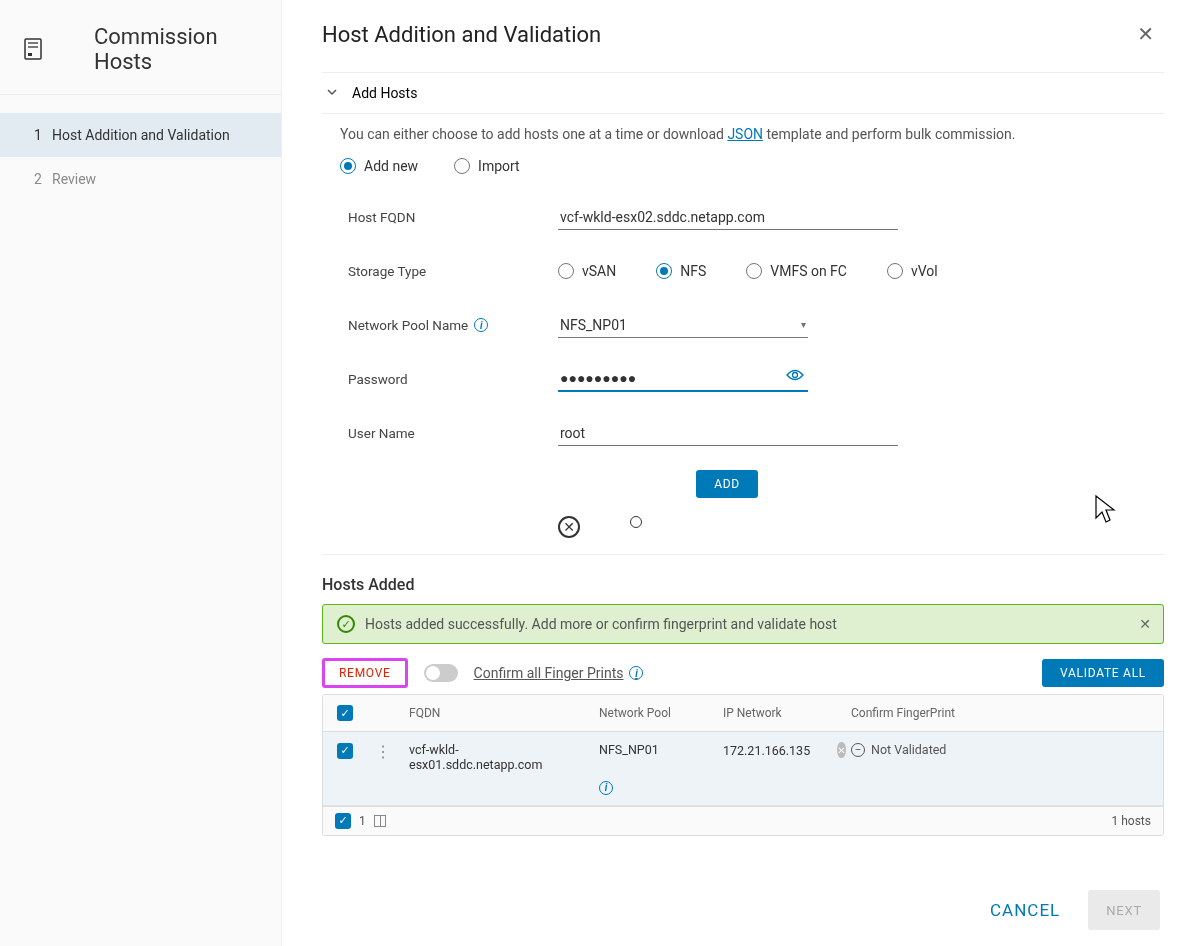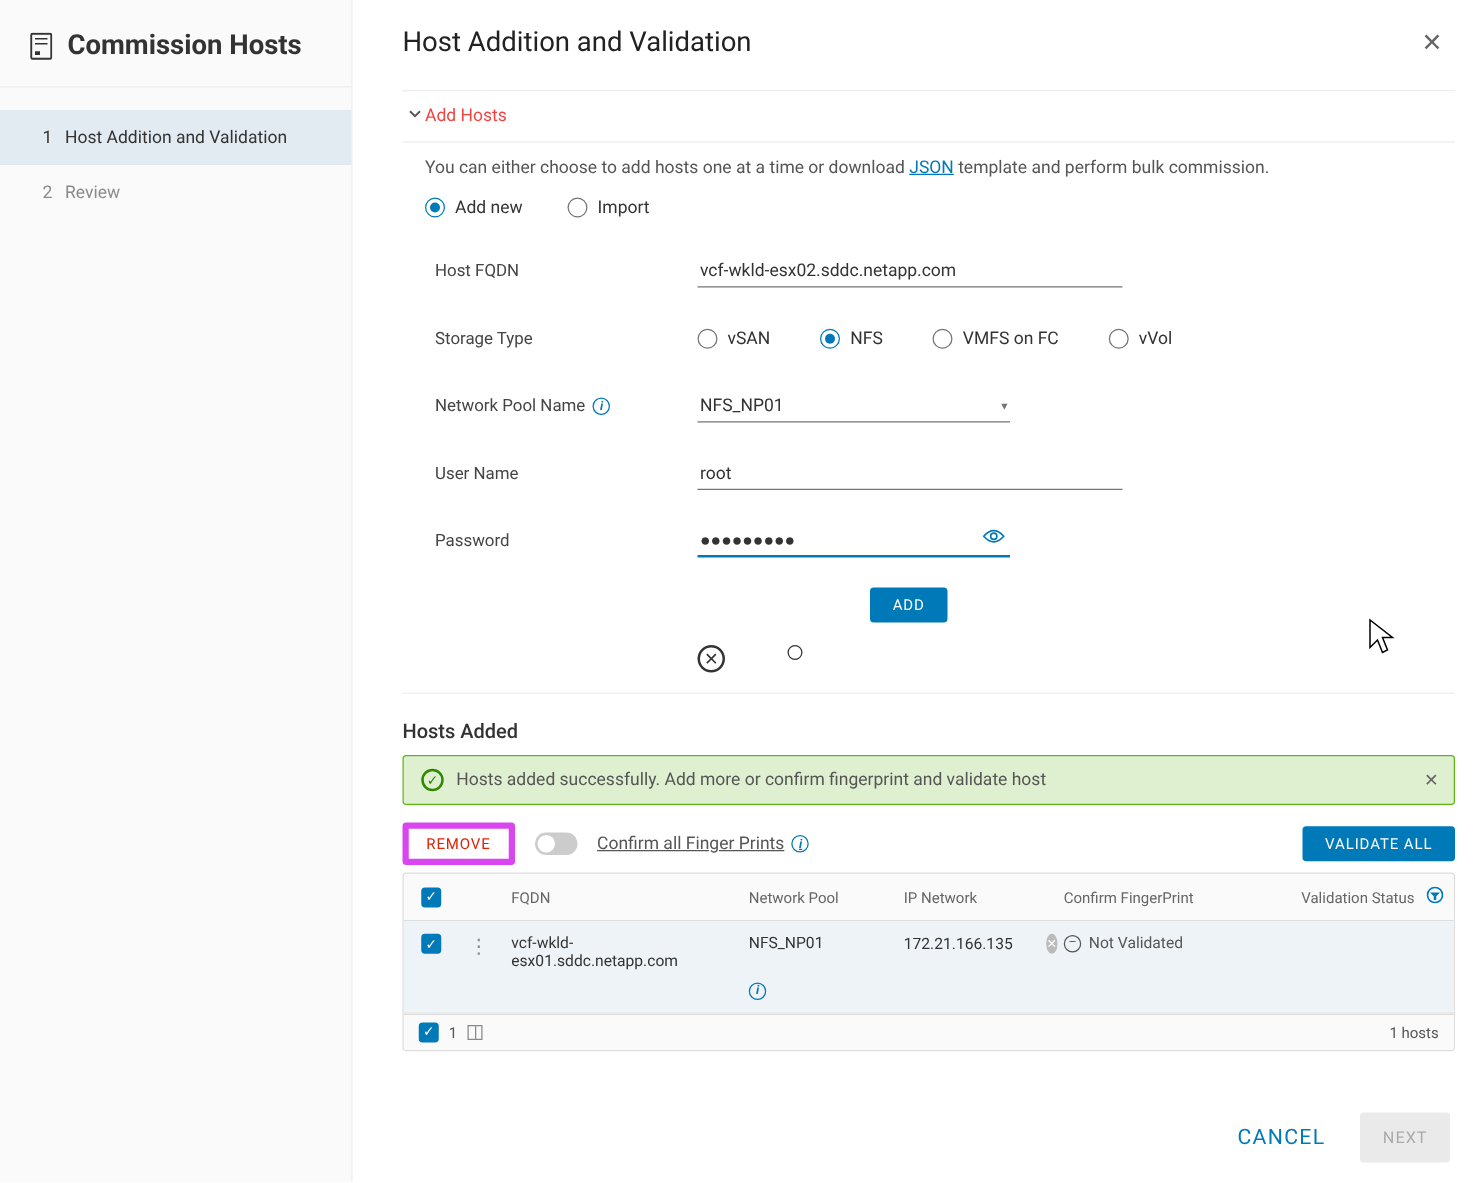--- a/index.html
+++ b/index.html
@@ -2,35 +2,35 @@
 <html><head>
 <meta charset="utf-8">
 <style>
   * { box-sizing: border-box; margin: 0; padding: 0; font-family: -apple-system, BlinkMacSystemFont, "Segoe UI", Roboto, "Helvetica Neue", Arial, sans-serif; }
   body { display: flex; width: 1180px; height: 946px; background: #fff; color: #333; font-size: 14px; overflow: hidden; }
 
   
   .sidebar { width: 282px; background: #fafafa; border-right: 1px solid #eee; padding-top: 16px; }
   .sidebar-header { display: flex; align-items: center; gap: 12px; padding: 8px 20px 20px 24px; border-bottom: 1px solid #eee; }
   .host-icon { width: 18px; height: 22px; }
-  .sidebar-title { font-size: 22px; font-weight: 700; color: #333; }
+  .sidebar-title { font-size: 22px; font-weight: 400; color: #333; margin-left: 40px; }
   .wizard-steps { margin-top: 18px; }
   .wizard-step { display: flex; align-items: center; padding: 14px 20px 14px 34px; font-size: 14px; color: #333; cursor: pointer; }
   .wizard-step.active { background: #e3ebf2; }
   .wizard-step.inactive { color: #8a8a8a; }
   .step-num { width: 18px; }
 
   
   .main { flex: 1; padding: 18px 16px 0 40px; position: relative; overflow-y: auto; }
   .main-header { display: flex; justify-content: space-between; align-items: center; padding-right: 6px; }
   .main-title { font-size: 22px; font-weight: 400; color: #222; }
   .close-x { font-size: 20px; color: #666; cursor: pointer; padding: 4px; }
 
   .panel { margin-top: 22px; border-top: 1px solid #eee; border-bottom: 1px solid #eee; }
-  .panel-header { display: flex; align-items: center; gap: 2px; padding: 12px 4px; font-size: 14px; color: #ef4444; cursor: pointer; }
+  .panel-header { display: flex; align-items: center; gap: 14px; padding: 12px 4px; font-size: 14px; color: #000000; cursor: pointer; }
   .chevron-down { transform: rotate(0deg); }
 
   .intro-text { padding: 12px 0 2px 18px; color: #555; font-size: 14px; }
   .intro-text a { color: #0079b8; text-decoration: underline; }
 
   .radio-row { display: flex; gap: 36px; padding: 14px 0 6px 18px; }
   .radio-opt { display: flex; align-items: center; gap: 8px; cursor: pointer; }
   .radio { width: 16px; height: 16px; border: 1px solid #757575; border-radius: 50%; display: inline-flex; align-items: center; justify-content: center; }
   .radio.checked { border-color: #0079b8; }
   .radio.checked::after { content: ""; width: 8px; height: 8px; background: #0079b8; border-radius: 50%; }
@@ -57,21 +57,21 @@
 
   .section-title { font-size: 16px; font-weight: 500; padding: 20px 0 10px 0; }
 
   .alert-success { display: flex; align-items: center; justify-content: space-between; background: #dff0d0; border: 1px solid #5eb715; border-radius: 3px; padding: 10px 12px 10px 14px; margin: 0 0 14px 0; }
   .alert-left { display: flex; align-items: center; gap: 10px; color: #555; }
   .alert-check { width: 18px; height: 18px; border: 2px solid #318700; border-radius: 50%; display: flex; align-items: center; justify-content: center; color: #318700; font-size: 11px; }
   .alert-close { color: #666; cursor: pointer; font-size: 14px; }
 
   .table-toolbar { display: flex; align-items: center; justify-content: space-between; margin-bottom: 6px; }
   .toolbar-left { display: flex; align-items: center; gap: 16px; }
-  .btn-outline-danger { border: 5px solid #d946ef; color: #e12200; background: #fff; border-radius: 3px; padding: 5px 14px; font-size: 12px; letter-spacing: 0.06em; cursor: pointer; }
+  .btn-outline-danger { border: 3px solid #d946ef; color: #e12200; background: #fff; border-radius: 3px; padding: 5px 14px; font-size: 12px; letter-spacing: 0.06em; cursor: pointer; }
   .toggle { width: 34px; height: 18px; background: #ccc; border-radius: 9px; position: relative; cursor: pointer; }
   .toggle::after { content: ""; position: absolute; left: 2px; top: 2px; width: 14px; height: 14px; background: #fff; border-radius: 50%; }
   .fp-label { color: #555; display: flex; align-items: center; gap: 6px; text-decoration: underline; }
   .info-icon { width: 14px; height: 14px; border: 1.3px solid #0079b8; border-radius: 50%; display: inline-flex; align-items: center; justify-content: center; color: #0079b8; font-size: 10px; font-style: italic; font-weight: bold; }
 
   .table-wrapper { border: 1px solid #ddd; border-radius: 3px; overflow: hidden; }
   .table-header, .table-row { display: grid; grid-template-columns: 44px 34px 190px 124px 128px 190px 130px; align-items: center; }
   .table-header { background: #fafafa; color: #666; font-size: 12px; border-bottom: 1px solid #ddd; }
   .th, .td { padding: 10px 8px; font-size: 12.5px; }
   .th { font-size: 12px; }
@@ -192,38 +192,38 @@
       </div>
       <div class="form-field">
         <div class="select-input">
           <span>NFS_NP01</span>
           <span class="select-caret">▾</span>
         </div>
       </div>
     </div>
 
     <div class="form-row">
-      <div class="form-label">User Name</div>
-      <div class="form-field">
-        <input class="text-input" value="root" style="">
-      </div>
-    </div>
-
-    <div class="form-row">
       <div class="form-label">Password</div>
       <div class="form-field" style="width:250px">
         <input class="text-input password-field" value="●●●●●●●●●" style="">
         <span class="eye-btn">
           <svg width="18" height="14" viewBox="0 0 18 14">
               <path d="M1 7 Q9 -2 17 7 Q9 16 1 7 Z" fill="none" stroke="#0079b8" stroke-width="1.3"></path>
               <circle cx="9" cy="7" r="2.5" fill="none" stroke="#0079b8" stroke-width="1.3"></circle>
             </svg>
         </span>
       </div>
     </div>
+
+    <div class="form-row">
+      <div class="form-label">User Name</div>
+      <div class="form-field">
+        <input class="text-input" value="root" style="">
+      </div>
+    </div>
   </div>
 
   <div class="add-btn-row">
     <button class="btn-primary">ADD</button>
     <span class="cursor-img">
       <svg width="28" height="34" viewBox="0 0 28 34">
           <path d="M4 2 L4 24 L10 18 L14 28 L18 26 L14 16 L22 16 Z" fill="#fff" stroke="#000" stroke-width="1.2"></path>
         </svg>
     </span>
   </div>
@@ -258,29 +258,20 @@
   </div>
 
   <div class="table-wrapper">
     <div class="table-header">
       <div class="th" style="text-align:center"><span class="checkbox">✓</span></div>
       <div class="th"></div>
       <div class="th">FQDN</div>
       <div class="th">Network Pool</div>
       <div class="th">IP Network</div>
       <div class="th">Confirm FingerPrint</div>
-      <div class="th th-right">
-        <span>Validation Status</span>
-        <span class="filter-icon">
-          <svg width="14" height="14" viewBox="0 0 14 14">
-              <circle cx="7" cy="7" r="6" fill="none" stroke="#0079b8" stroke-width="1.3"></circle>
-              <path d="M3 5 L11 5 L8 8 L8 11 L6 11 L6 8 Z" fill="#0079b8"></path>
-            </svg>
-        </span>
-      </div>
     </div>
 
     <div class="table-row">
       <div class="td" style="text-align:center"><span class="checkbox">✓</span></div>
       <div class="td"><span class="kebab">⋮</span></div>
       <div class="td">vcf-wkld-esx01.sddc.netapp.com</div>
       <div class="td">
         <div>NFS_NP01</div>
         <div class="np-info"><span class="info-icon">i</span></div>
       </div>

